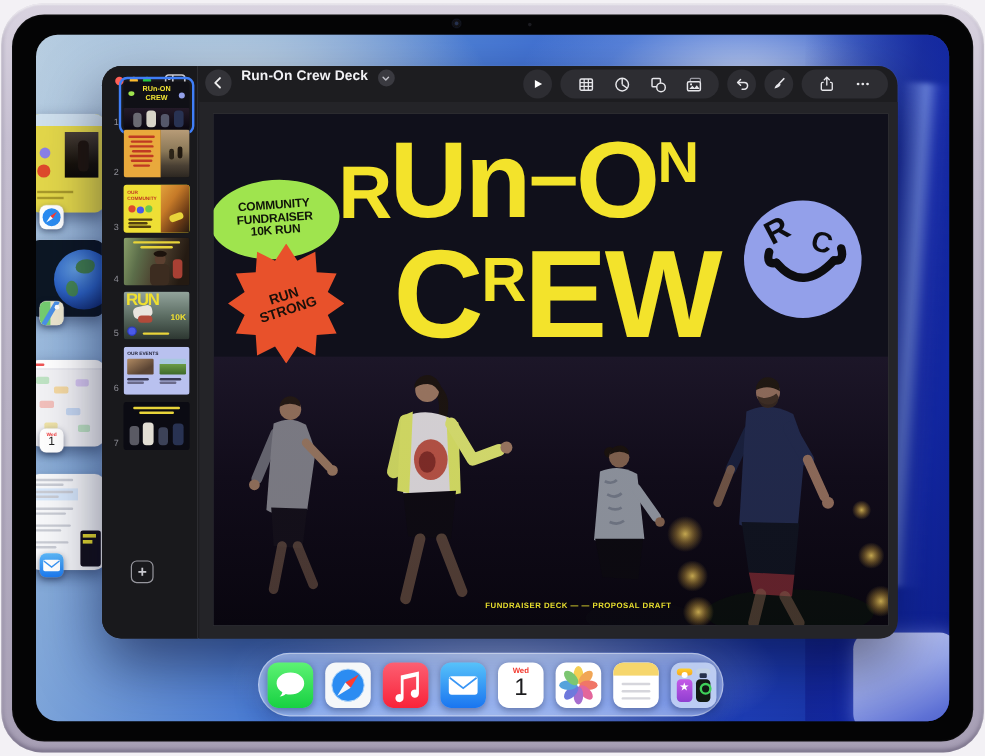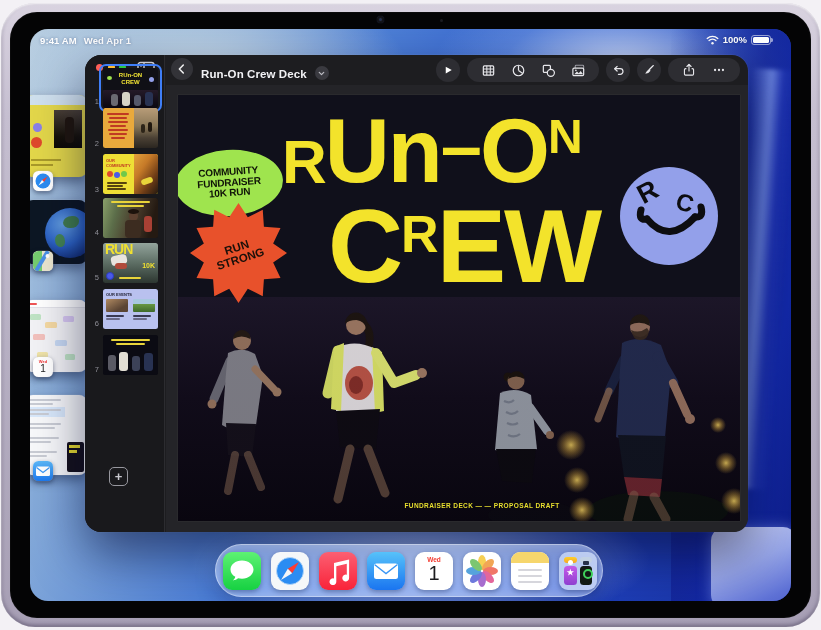--- a/index.html
+++ b/index.html
@@ -107,21 +107,21 @@
   .t2-ph { position:absolute; right:0; top:0; width:24px; height:100%; background:linear-gradient(180deg,#b89c78 0%,#8a7858 45%,#4a4034 75%,#2b2620 100%); }
   .t3-ph { position:absolute; right:0; top:0; width:24px; height:100%; background:linear-gradient(125deg,#e2a23c 0%,#c67a28 35%,#6e3c16 70%,#241a10 100%); }
   .t4-bg { position:absolute; inset:0; background:linear-gradient(105deg,#8aa06a 0%,#5c6e4a 25%,#4a3c2c 55%,#241a12 85%); }
   .t5-bg { position:absolute; inset:0; background:linear-gradient(180deg,#93a49c 0%,#5d6e64 50%,#2c3630 100%); }
   .t6-bg { position:absolute; inset:0; background:#b9c1ef; }
   .t7-bg { position:absolute; inset:0; background:#0b0b13; }
   .headdot { position:absolute; border-radius:50%; }
 
   
   .kn-tool { position:absolute; left:80px; top:0; right:0; height:30px; }
-  .tl-left { position:absolute; left:6px; top:3px; display:flex; align-items:flex-end; gap:8px; }
+  .tl-left { position:absolute; left:6px; top:3px; display:flex; align-items:flex-start; gap:8px; }
   .circ { width:22px; height:22px; border-radius:50%; background:#333338; display:flex; align-items:center; justify-content:center; flex:0 0 auto; }
   .kn-title { color:#f2f2f5; font-size:11.5px; font-weight:700; letter-spacing:.1px; }
   .tbadge { width:14px; height:14px; border-radius:50%; background:#3a3a40; display:flex; align-items:center; justify-content:center; }
   .tl-right { position:absolute; right:8px; top:3px; display:flex; align-items:center; gap:7px; }
   .pill { height:24px; border-radius:13px; background:#2d2d32; display:flex; align-items:center; gap:0; padding:0 6px; }
   .pill .ibtn, .ibtn { width:30px; height:24px; display:flex; align-items:center; justify-content:center; }
   .circ2 { width:24px; height:24px; border-radius:50%; background:#2d2d32; display:flex; align-items:center; justify-content:center; }
 
   
   .kn-canvas { position:absolute; left:81px; top:30px; right:0; bottom:0; background:#242428; border-radius:0 0 14px 0; }
@@ -194,37 +194,20 @@
   <div class="screen">
 
     <div class="wp wp-tl"></div>
     <div class="wp wp-swirl"></div>
     <div class="wp wp-right"></div>
     <div class="wp wp-rfold"></div>
     <div class="wp wp-bl"></div>
     <div class="wp wp-bsheen"></div>
     <div class="wp wp-brcube"></div>
 
-    <div class="statusbar">
-      <div class="st-left">
-        <span>9:41 AM</span>
-        <span>Wed Apr 1</span>
-      </div>
-      <div class="st-right">
-        <svg width="13" height="10" viewBox="0 0 13 10">
-          <path d="M1.2 3.4a8 8 0 0 1 10.6 0" fill="none" stroke="#fff" stroke-width="1.4" stroke-linecap="round"></path>
-          <path d="M3.1 5.6a5 5 0 0 1 6.8 0" fill="none" stroke="#fff" stroke-width="1.4" stroke-linecap="round"></path>
-          <circle cx="6.5" cy="8.3" r="1.2" fill="#fff"></circle>
-        </svg>
-        <span>100%</span>
-        <span class="battery">
-            <i></i>
-          </span>
-      </div>
-    </div>
 
     <div class="sm-card c-saf">
       <span class="bar"></span>
       <span class="ph"></span>
       <span class="fig"></span>
       <span class="stk-p"></span>
       <span class="stk-r"></span>
       <span class="ln" style="top:64px;width:30px;"></span>
       <span class="ln" style="top:69px;width:22px;"></span>
     </div>

